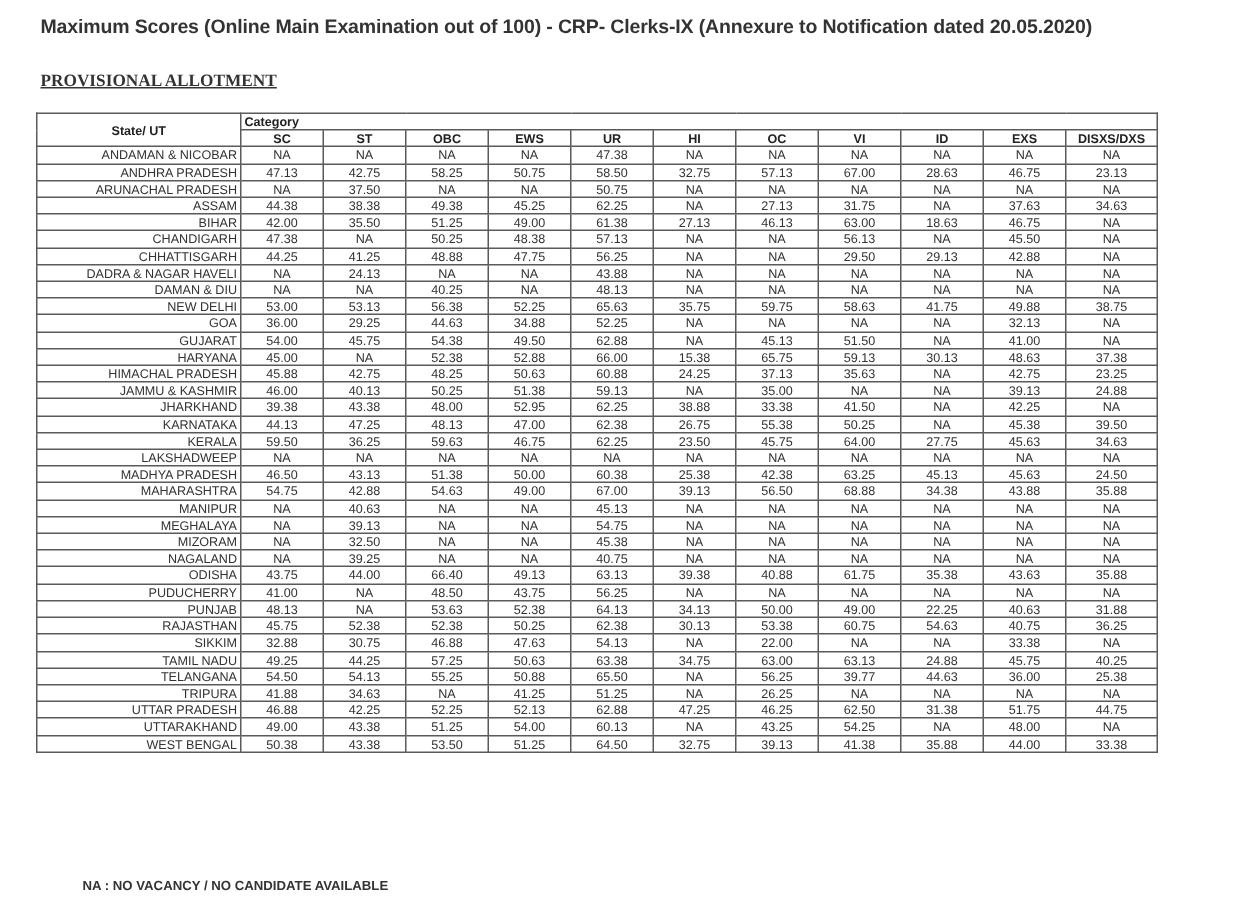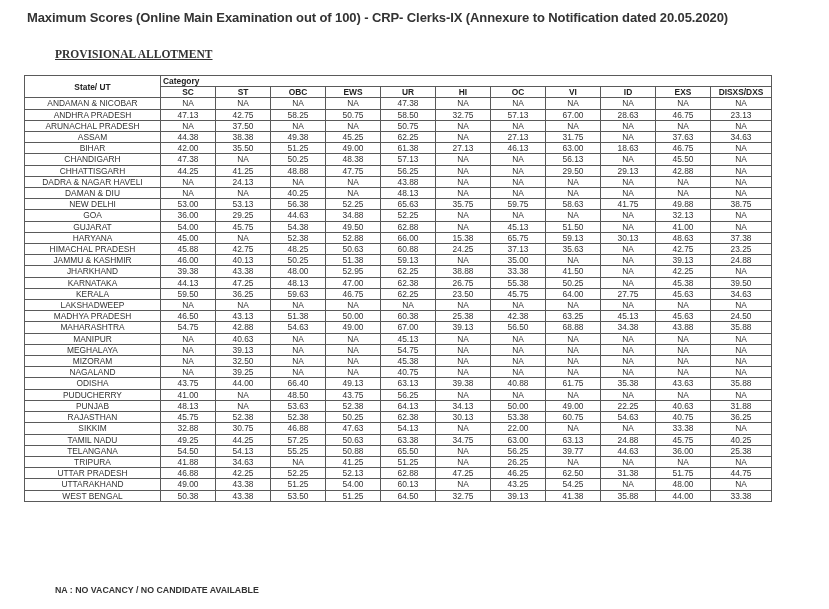--- a/index.html
+++ b/index.html
@@ -1,27 +1,27 @@
 <!DOCTYPE html>
 <html><head>
 <meta charset="utf-8">
 <style>
   html, body { margin: 0; padding: 0; background: #ffffff; }
   body { width: 829px; height: 609px; position: relative; overflow: hidden;
          font-family: "Liberation Sans", sans-serif; color: #222; }
   .title { position: absolute; left: 27px; top: 10px; font-size: 13px; font-weight: bold; color: #333; letter-spacing: -0.1px; }
   .subtitle { position: absolute; left: 27px; top: 48px; font-family: "Liberation Serif", serif;
-              font-size: 11.5px; font-weight: bold; text-decoration: underline; color: #333; margin-left: 28px; }
+              font-size: 11.5px; font-weight: bold; text-decoration: underline; color: #333; }
   table.scores { position: absolute; left: 24px; top: 75px; border-collapse: collapse;
                  font-size: 8.4px; table-layout: fixed; }
   table.scores td, table.scores th { border: 1px solid #5a5a5a; padding: 0 2px; height: 10.2px;
                  line-height: 10.2px; white-space: nowrap; overflow: hidden; }
   table.scores th { font-weight: bold; color: #222; }
   table.scores td.num { text-align: center; color: #333; }
-  table.scores td.state { text-align: center; color: #333; padding-left: 2px; }
+  table.scores td.state { text-align: right; color: #333; padding-left: 2px; }
   th.state-head { text-align: center; vertical-align: middle; padding-left: 2px; }
   th.cat-head { text-align: left; }
   .footnote { position: absolute; left: 27px; top: 585px; font-size: 8.8px; font-weight: bold; color: #333; padding-left: 28px; }
   col.c-state { width: 136px; }
   col.c-val { width: 55px; }
   col.c-last { width: 61px; }
 </style>
 </head>
 <body>
 

